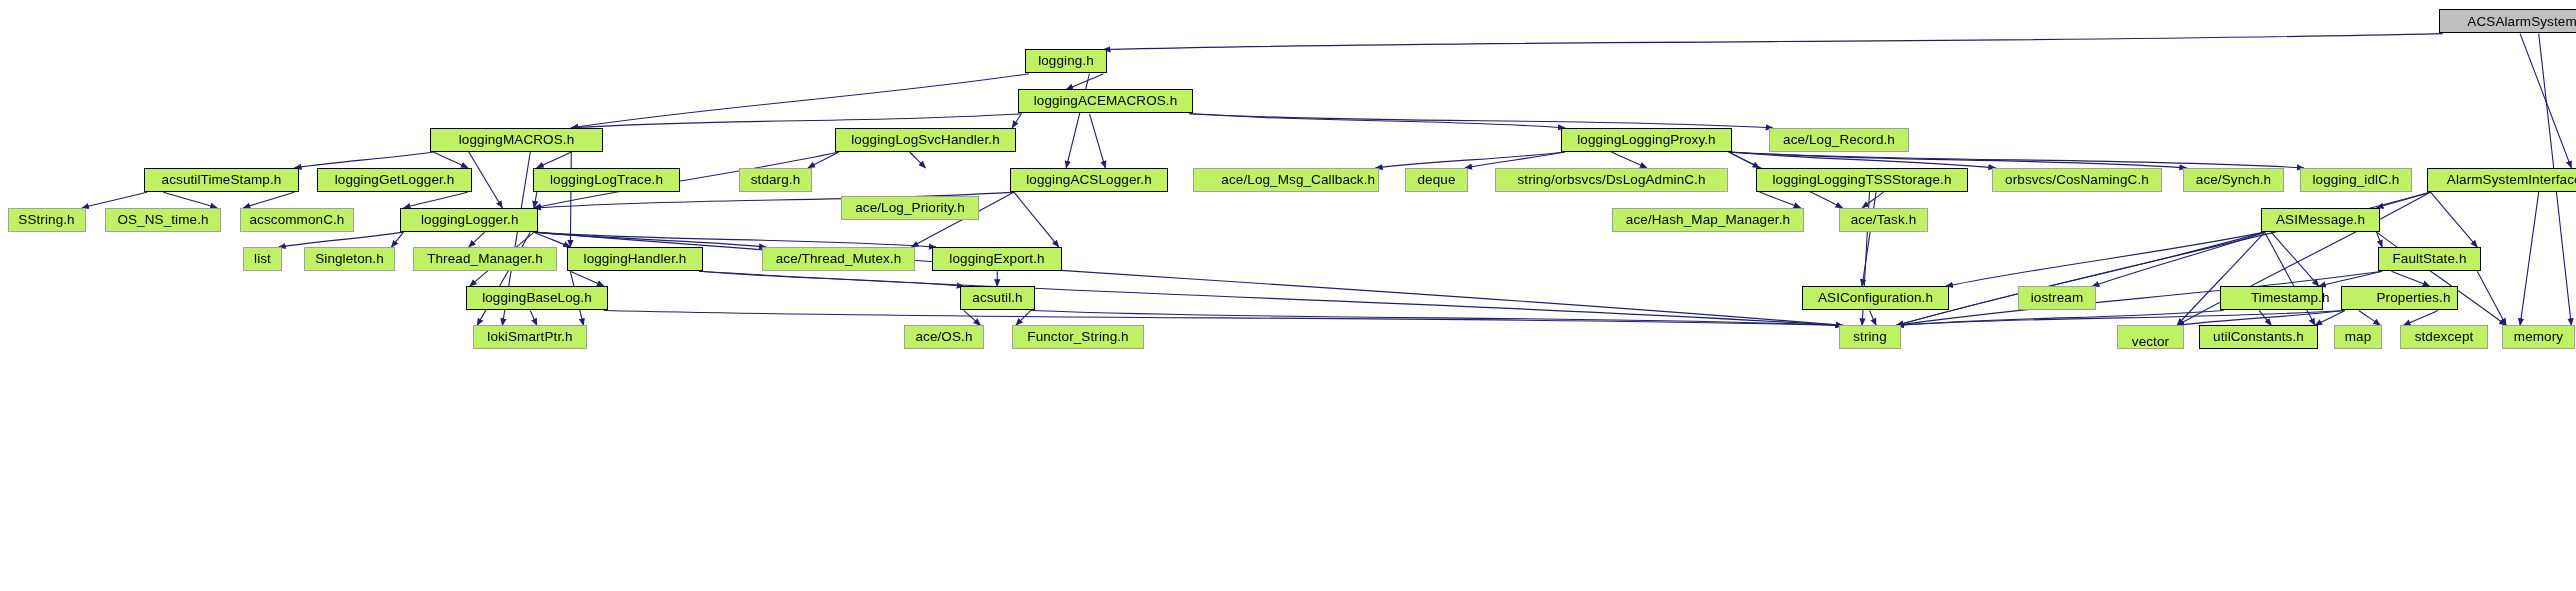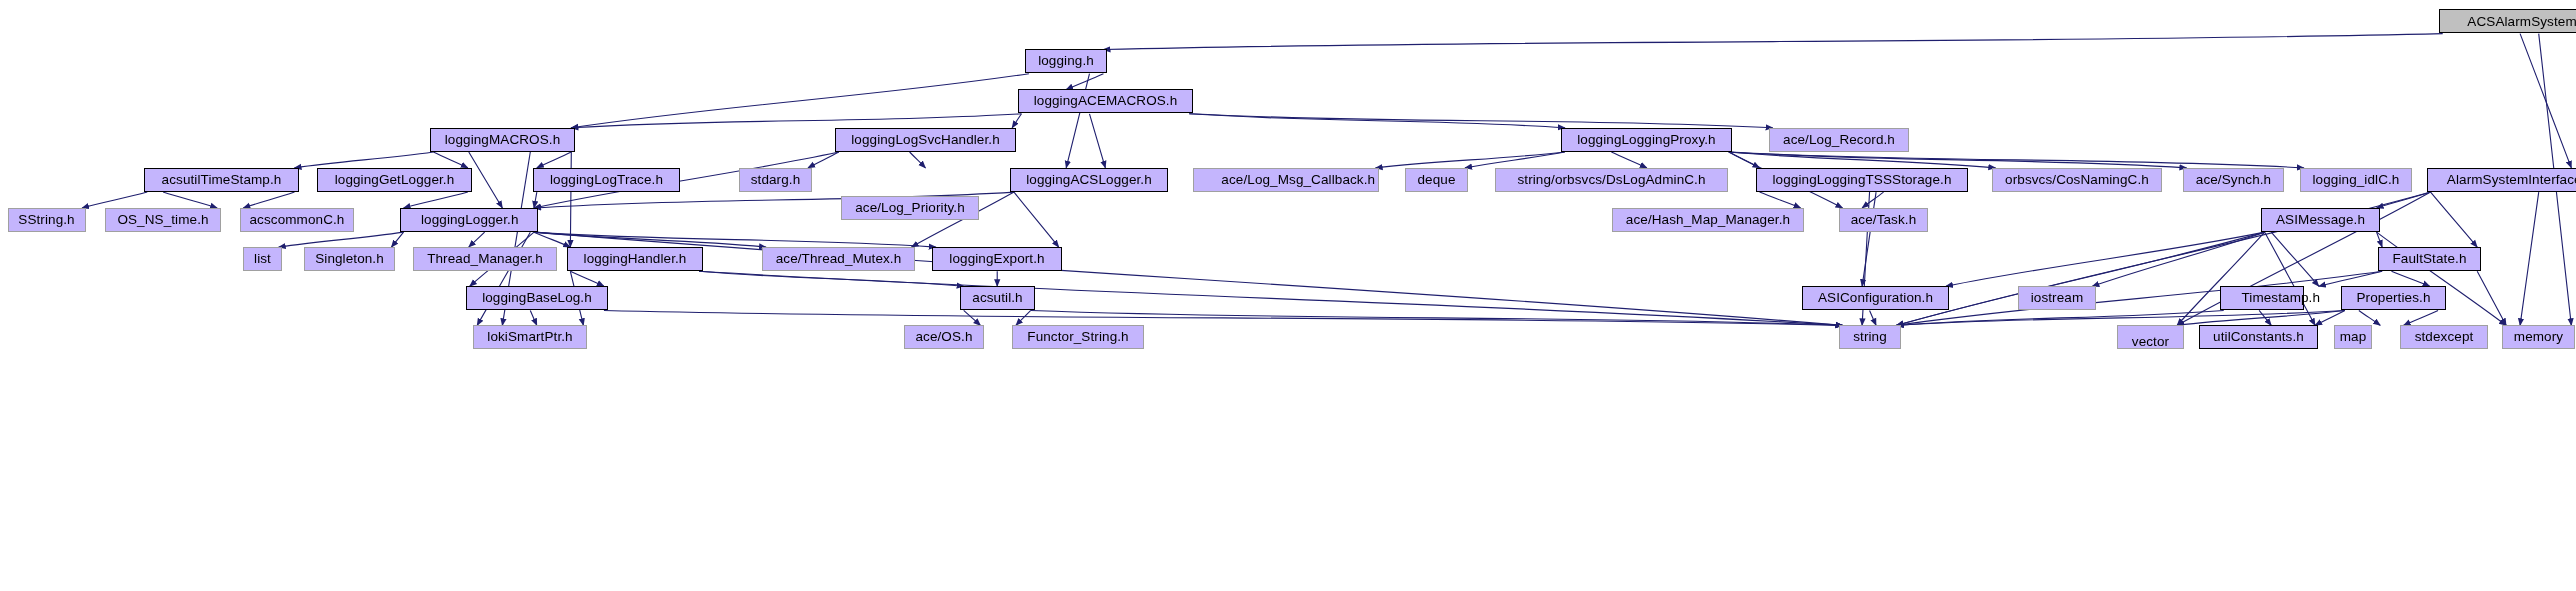--- a/index.html
+++ b/index.html
@@ -13,21 +13,21 @@
     overflow:hidden;
   }
   #edges{position:absolute;left:0;top:0;width:2576px;height:592px;}
   .node{
     position:absolute;
     box-sizing:border-box;
     display:flex;
     align-items:center;
     justify-content:center;
     height:24px;
-    background:#c4b5fd;
+    background:#bef264;
     border:0.9px solid #a0a0a0;
     color:#000000;
     font-size:13.5px;
     line-height:1;
     white-space:nowrap;
     padding:0 6.5px;
     letter-spacing:0.1px;
   }
   .node.internal{
     border:0.9px solid #000000;
@@ -135,21 +135,21 @@
     </svg>
 <div class="node root" style="left: 2439px; top: 9.3px; width: 265px;">
       <span>ACSAlarmSystemInterfaceProxy.h</span>
     </div>
     <div class="node internal" style="left: 1025px; top: 49px; width: 82px;">
       <span>logging.h</span>
     </div>
     <div class="node internal" style="left: 1018px; top: 89px; width: 175px;">
       <span>loggingACEMACROS.h</span>
     </div>
-    <div class="node internal" style="left: 430px; top: 128px; width: 145px;">
+    <div class="node internal" style="left: 430px; top: 128px; width: 173px;">
       <span>loggingMACROS.h</span>
     </div>
     <div class="node internal" style="left: 835px; top: 128px; width: 181px;">
       <span>loggingLogSvcHandler.h</span>
     </div>
     <div class="node internal" style="left: 1561px; top: 128px; width: 171px;">
       <span>loggingLoggingProxy.h</span>
     </div>
     <div class="node external" style="left: 1769px; top: 128px; width: 140px;">
       <span>ace/Log_Record.h</span>
@@ -243,45 +243,45 @@
     </div>
     <div class="node internal" style="left: 960px; top: 286px; width: 75px;">
       <span>acsutil.h</span>
     </div>
     <div class="node internal" style="left: 1802px; top: 286px; width: 147px;">
       <span>ASIConfiguration.h</span>
     </div>
     <div class="node external" style="left: 2018px; top: 286px; width: 78px;">
       <span>iostream</span>
     </div>
-    <div class="node internal" style="left: 2220px; top: 286px; width: 84px; padding-left: 44px;">
+    <div class="node internal" style="left: 2220px; top: 286px; width: 103px; padding-left: 44px;">
       <span>Timestamp.h</span>
     </div>
-    <div class="node internal" style="left: 2341px; top: 286px; width: 105px;">
+    <div class="node internal" style="left: 2341px; top: 286px; width: 117px; justify-content: flex-end;">
       <span>Properties.h</span>
     </div>
     <div class="node external" style="left: 473px; top: 325px; width: 114px;">
       <span>lokiSmartPtr.h</span>
     </div>
     <div class="node external" style="left: 904px; top: 325px; width: 80px;">
       <span>ace/OS.h</span>
     </div>
     <div class="node external" style="left: 1012px; top: 325px; width: 132px;">
       <span>Functor_String.h</span>
     </div>
     <div class="node external" style="left: 1839px; top: 325px; width: 62px;">
       <span>string</span>
     </div>
     <div class="node external" style="left: 2117px; top: 325px; width: 67px; align-items: flex-end;">
       <span>vector</span>
     </div>
     <div class="node internal" style="left: 2199px; top: 325px; width: 119px;">
       <span>utilConstants.h</span>
     </div>
-    <div class="node external" style="left: 2334px; top: 325px; width: 38px;">
+    <div class="node external" style="left: 2334px; top: 325px; width: 48px;">
       <span>map</span>
     </div>
     <div class="node external" style="left: 2400px; top: 325px; width: 88px;">
       <span>stdexcept</span>
     </div>
     <div class="node external" style="left: 2502px; top: 325px; width: 73px;">
       <span>memory</span>
     </div>
   </div>
 

